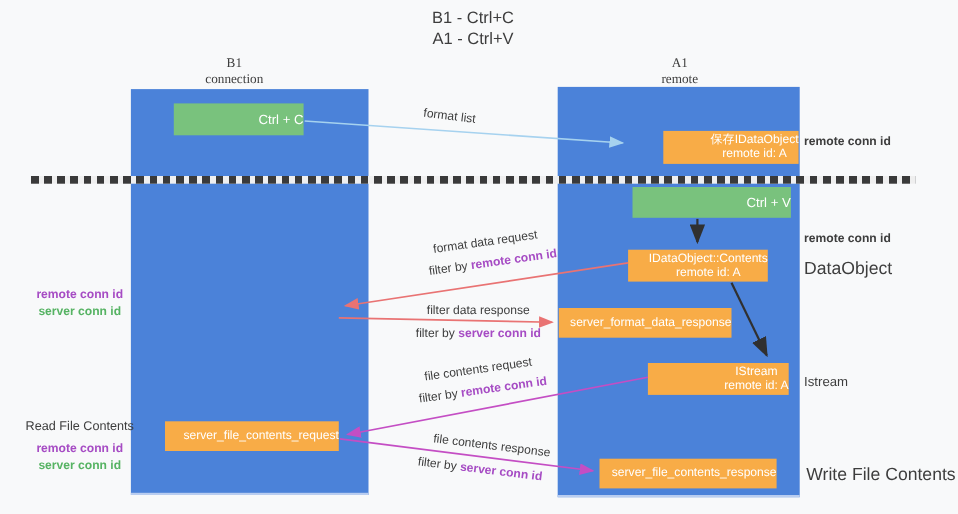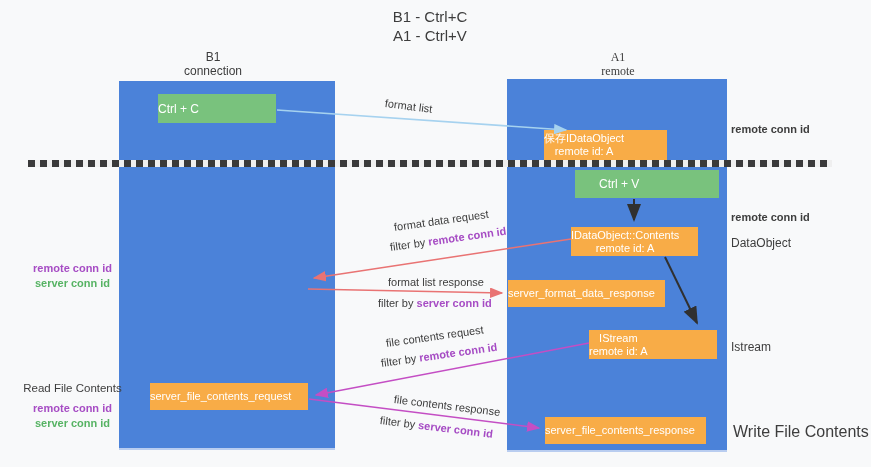--- a/index.html
+++ b/index.html
@@ -14,48 +14,48 @@
 
   .title{
     position:absolute;left:300px;top:7px;width:260px;
     text-align:center;color:#3d3d3d;font-size:15px;line-height:19px;
     z-index:6;
   }
   .col-header{
     position:absolute;width:120px;text-align:center;
     color:#3d3d3d;font-size:12px;line-height:14px;z-index:6;
   }
-  #hdr-left{left:153px;top:50px;}
+  #hdr-left{left:153px;top:50px;font-family:Liberation Serif, serif;}
   #hdr-right{left:558px;top:50px;font-family:Liberation Serif, serif;}
 
   .lifeline{
     position:absolute;background:#4b82d9;z-index:1;
     border-bottom:2px solid #b9cdf0;
   }
   #lifeline-left{left:119px;top:81px;width:216px;height:367px;}
   #lifeline-right{left:507px;top:79px;width:220px;height:371px;}
 
   .divider{
     position:absolute;left:28px;top:160px;width:804px;height:7px;z-index:4;
     background-color:#efefef;
     background-image:repeating-linear-gradient(to right,#3a3a3a 0px,#3a3a3a 7px,transparent 7px,transparent 12px);
   }
 
   .box{
     position:absolute;z-index:3;
-    display:flex;align-items:center;justify-content:flex-start;
+    display:flex;align-items:center;justify-content:flex-end;
     color:#ffffff;text-align:center;
   }
   .box.green{background:#79c27d;font-size:12px;}
   .box.orange{background:#f8ac47;font-size:11px;line-height:13px;}
   .box .two-line{display:block;}
 
   #box-ctrl-c{left:158px;top:94px;width:118px;height:29px;}
   #box-ctrl-v{left:575px;top:170px;width:120px;height:28px;padding-left:24px;}
-  #box-save-idataobject{left:544px;top:119px;width:123px;height:30px;margin-top:11px;}
+  #box-save-idataobject{left:603px;top:119px;width:123px;height:30px;}
   #box-getdata{left:571px;top:227px;width:127px;height:29px;}
   #box-format-request{left:152px;top:268px;width:155px;height:27px;}
   #box-format-response{left:508px;top:280px;width:157px;height:27px;}
   #box-istream{left:589px;top:330px;width:128px;height:29px;}
   #box-file-request{left:150px;top:383px;width:158px;height:27px;}
   #box-file-response{left:545px;top:417px;width:161px;height:27px;}
 
   svg.arrows{position:absolute;left:0;top:0;z-index:5;pointer-events:none;}
 
   .arrow-label{
@@ -160,38 +160,38 @@
     <line x1="309" y1="399" x2="539" y2="428" stroke="#c44ec4" stroke-width="1.5" marker-end="url(#mk-magenta)"></line>
   </svg>
 
   <div class="arrow-label rot-dn" style="left:385px;top:97px;">format list</div>
 
   <div class="arrow-label rot-up" style="left:394px;top:221px;">format data request</div>
   <div class="arrow-label rot-up" style="left:390px;top:241px;">
     <span>filter by </span><b class="purple">remote conn id</b>
   </div>
 
-  <div class="arrow-label" style="left:388px;top:276px;">format list response</div>
+  <div class="arrow-label" style="left:388px;top:276px;">filter data response</div>
   <div class="arrow-label" style="left:378px;top:297px;">
     <span>filter by </span><b class="purple">server conn id</b>
   </div>
 
   <div class="arrow-label rot-up" style="left:386px;top:337px;">file contents request</div>
   <div class="arrow-label rot-up" style="left:381px;top:357px;">
     <span>filter by </span><b class="purple">remote conn id</b>
   </div>
 
   <div class="arrow-label rot-dn" style="left:394px;top:393px;">file contents response</div>
   <div class="arrow-label rot-dn" style="left:380px;top:414px;">
     <span>filter by </span><b class="purple">server conn id</b>
   </div>
 
   <div class="side-label purple" style="left:731px;top:123px;">remote conn id</div>
   <div class="side-label purple" style="left:731px;top:211px;">remote conn id</div>
-  <div class="side-label" style="left:731px;top:236px;font-size:12px;">DataObject</div>
+  <div class="side-label" style="left:731px;top:236px;font-size:16px;">DataObject</div>
   <div class="side-label" style="left:731px;top:340px;font-size:12px;">Istream</div>
   <div class="side-label" style="left:733px;top:423px;font-size:16px;">Write File Contents</div>
 
   <div class="left-stack" style="top:261px;">
     <div class="purple">remote conn id</div>
     <div class="greenlbl">server conn id</div>
   </div>
   <div class="left-stack" style="top:381px;">
     <div style="color:#3d3d3d;font-size:11.5px;margin-bottom:5px;">Read File Contents</div>
     <div class="purple">remote conn id</div>

